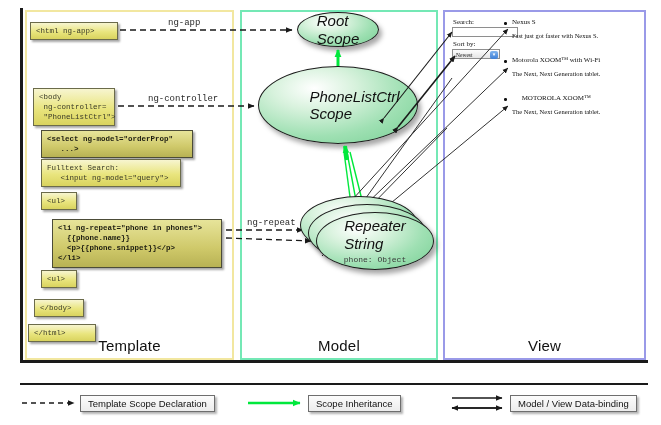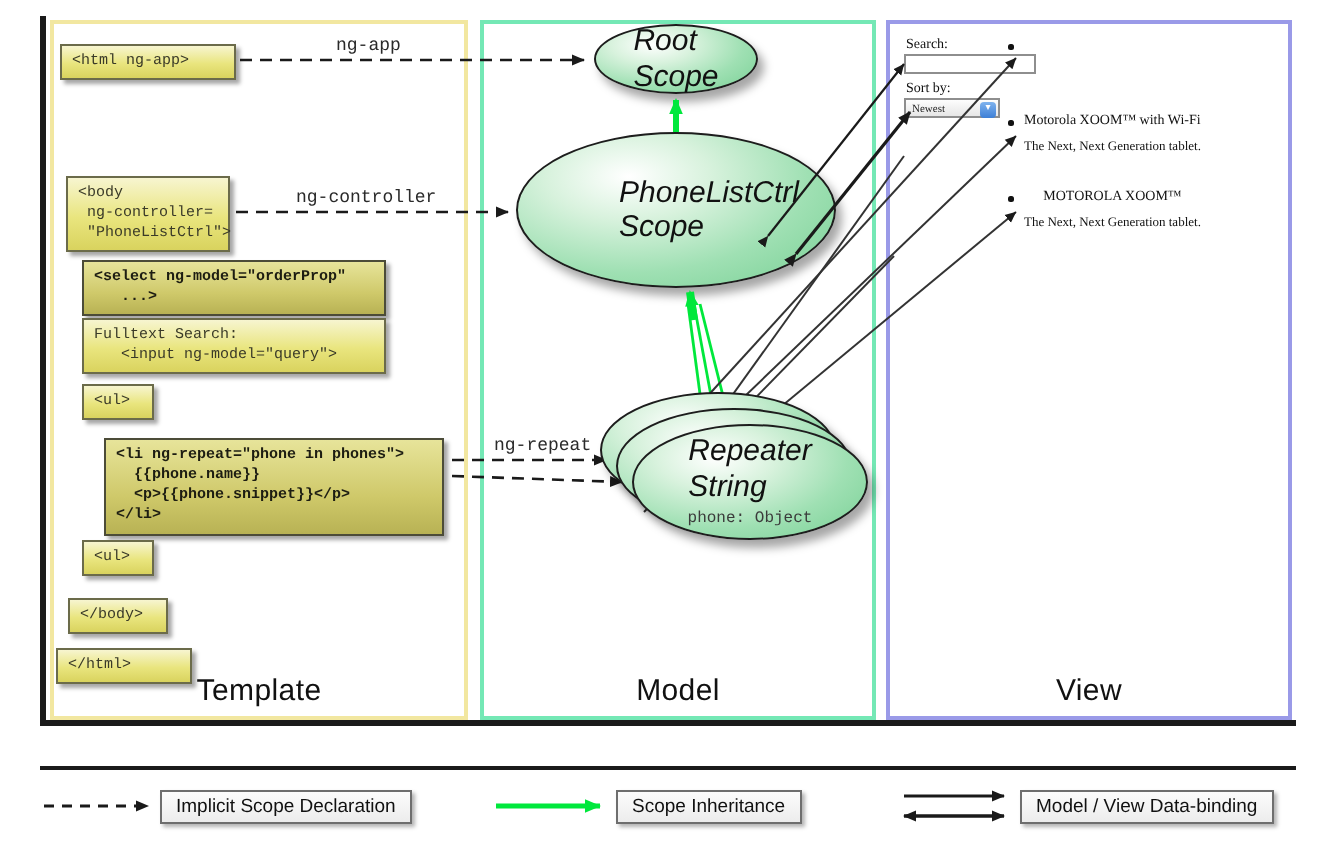--- a/index.html
+++ b/index.html
@@ -91,21 +91,21 @@
 
   <div class="code-box" style="left:33px;top:88px;width:82px;">&lt;body
  ng-controller=
  "PhoneListCtrl"&gt;</div>
 
   <div class="code-box" style="left:30px;top:22px;width:88px;">&lt;html ng-app&gt;</div>
 
   <div class="code-box dark" style="left:41px;top:130px;width:152px;">&lt;select ng-model="orderProp"
    ...&gt;</div>
 
-  <div class="code-box" style="left:41px;top:159px;width:152px;">Fulltext Search:
+  <div class="code-box" style="left:41px;top:159px;width:140px;">Fulltext Search:
    &lt;input ng-model="query"&gt;</div>
 
   <div class="code-box" style="left:41px;top:192px;width:36px;">&lt;ul&gt;</div>
 
   <div class="code-box dark" style="left:52px;top:219px;width:170px;">&lt;li ng-repeat="phone in phones"&gt;
   {{phone.name}}
   &lt;p&gt;{{phone.snippet}}&lt;/p&gt;
 &lt;/li&gt;</div>
 
   <div class="code-box" style="left:41px;top:270px;width:36px;">&lt;ul&gt;</div>
@@ -135,20 +135,24 @@
   <div class="view-label" style="left:453px;top:18px;">Search:</div>
   <div class="view-input" style="left:452px;top:27px;width:66px;"></div>
 
   <div class="view-label" style="left:453px;top:40px;">Sort by:</div>
   <div class="view-select" style="left:452px;top:49px;width:48px;">
     <span>Newest</span>
     <span class="sel-arrow">▾</span>
   </div>
 
   <div class="bullet" style="left:504px;top:22px;"></div>
+  <div class="phone-item" style="left:512px;top:18px;">
+    <div class="phone-name">Nexus S</div>
+    <div class="phone-snip">Fast just got faster with Nexus S.</div>
+  </div>
 
   <div class="bullet" style="left:504px;top:60px;"></div>
   <div class="phone-item" style="left:512px;top:56px;">
     <div class="phone-name">Motorola XOOM™ with Wi-Fi</div>
     <div class="phone-snip">The Next, Next Generation tablet.</div>
   </div>
 
   <div class="bullet" style="left:504px;top:98px;"></div>
   <div class="phone-item" style="left:512px;top:94px;text-align:center;">
     <div class="phone-name">MOTOROLA XOOM™</div>
@@ -233,18 +237,18 @@
           <path d="M0,0.6 L8,4 L0,7.4 z" fill="#00e83c"></path>
         </marker>
       </defs>
       <line x1="2" y1="20" x2="54" y2="20" stroke="#1a1a1a" stroke-width="1.4" stroke-dasharray="5,4" marker-end="url(#lg-dark)"></line>
       <line x1="228" y1="20" x2="280" y2="20" stroke="#00e83c" stroke-width="2.6" marker-end="url(#lg-green)"></line>
       <line x1="432" y1="15" x2="482" y2="15" stroke="#1a1a1a" stroke-width="1.6" marker-end="url(#lg-dark)"></line>
       <line x1="482" y1="25" x2="432" y2="25" stroke="#1a1a1a" stroke-width="1.6" marker-end="url(#lg-dark)"></line>
       <line x1="432" y1="25" x2="482" y2="25" stroke="#1a1a1a" stroke-width="1.6" marker-end="url(#lg-dark)"></line>
     </svg>
 
-    <div class="legend-box" style="left:60px;top:12px;">Implicit Scope Declaration</div>
+    <div class="legend-box" style="left:60px;top:12px;">Template Scope Declaration</div>
     <div class="legend-box" style="left:288px;top:12px;">Scope Inheritance</div>
     <div class="legend-box" style="left:490px;top:12px;">Model / View Data-binding</div>
   </div>
 
 </div>
 
 </body></html>

